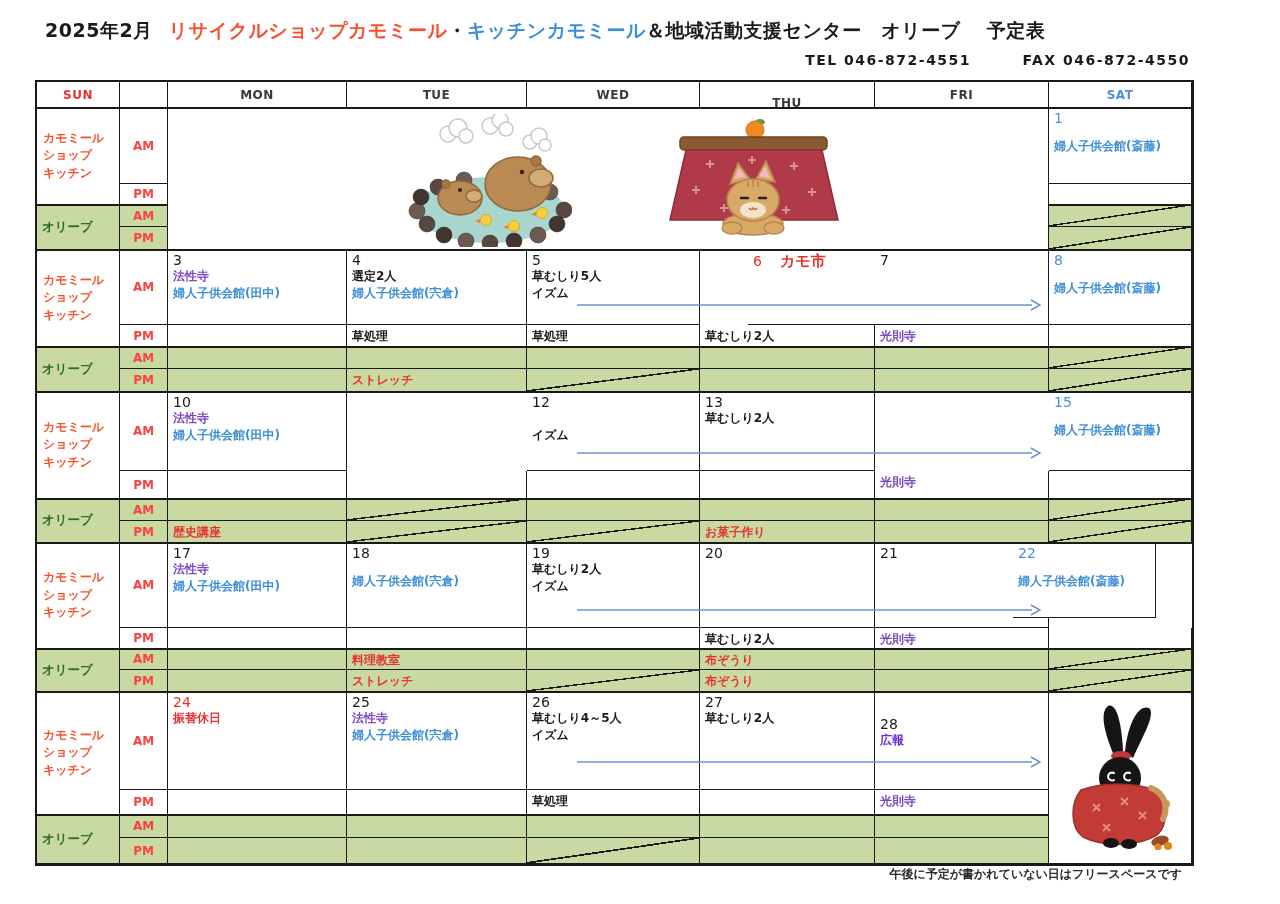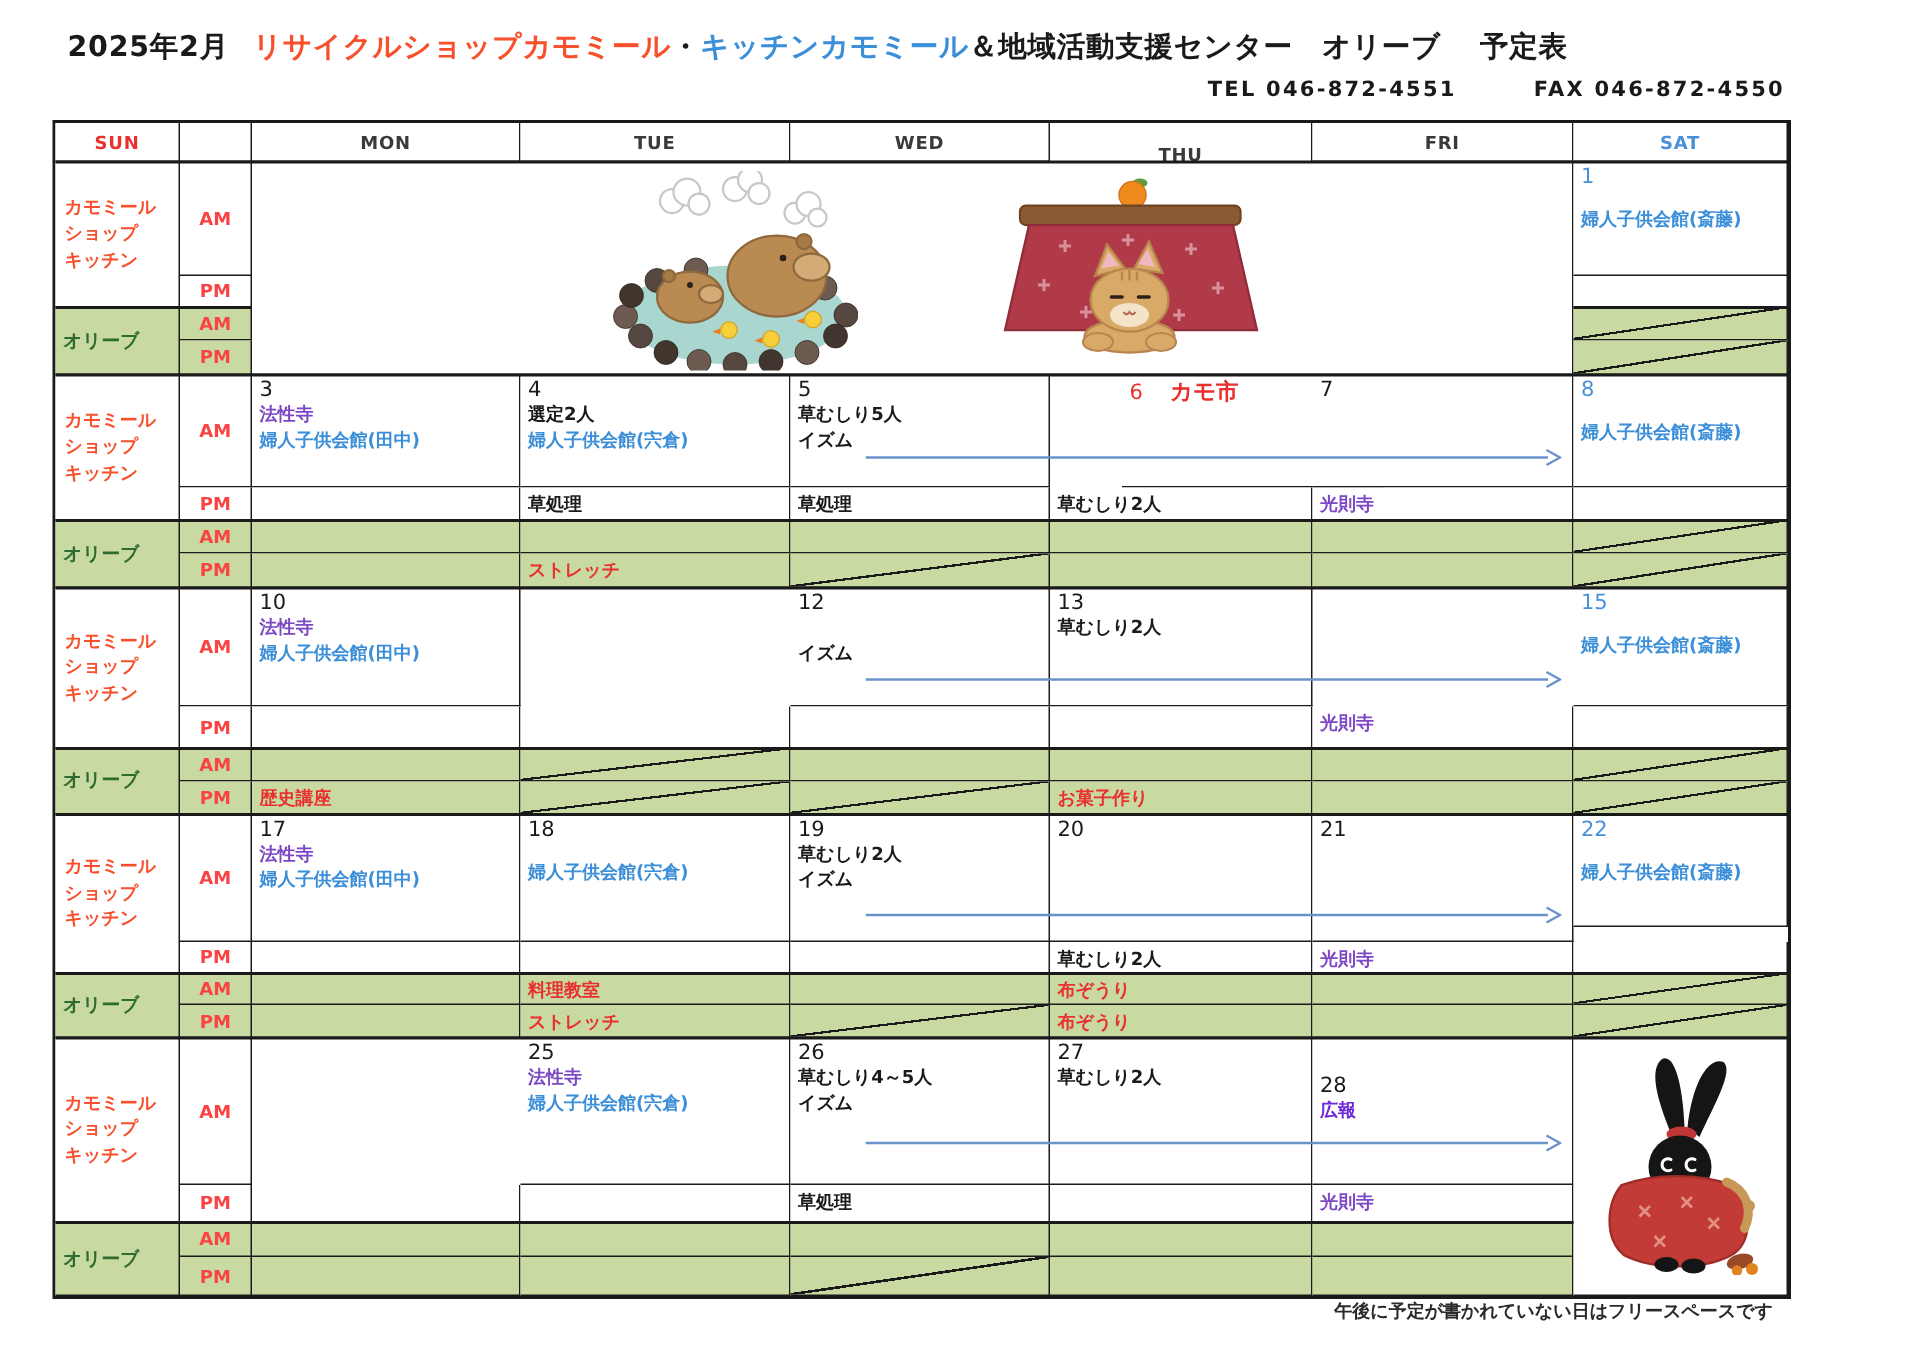--- a/index.html
+++ b/index.html
@@ -335,21 +335,21 @@
       <div class="ev single" style="color: rgb(232, 49, 46);">布ぞうり</div>
     </div>
     <div class="cell" style="left: 838px; top: 461px; width: 174px; height: 85px;">
       <div class="date" style="color: rgb(26, 26, 26);"><span>21</span></div>
     </div>
     <div class="cell" style="left: 838px; top: 546px; width: 174px; height: 21px;">
       <div class="ev single" style="color: rgb(125, 72, 196);">光則寺</div>
     </div>
     <div class="cell green" style="left: 838px; top: 567px; width: 174px; height: 21px;"></div>
     <div class="cell green" style="left: 838px; top: 588px; width: 174px; height: 22px;"></div>
-    <div class="cell" style="left: 1012px; top: 461px; width: 143px; height: 75px;">
+    <div class="cell" style="left: 976px; top: 461px; width: 143px; height: 75px;">
       <div class="date" style="color: rgb(74, 144, 217);"><span>22</span></div>
       <div class="ev gap" style="color: rgb(59, 142, 216);">婦人子供会館(斎藤)</div>
     </div>
     <div class="cell" style="left: 1012px; top: 546px; width: 143px; height: 21px;"></div>
     <div class="cell green crossed" style="left: 1012px; top: 567px; width: 143px; height: 21px;"></div>
     <div class="cell green crossed" style="left: 1012px; top: 588px; width: 143px; height: 22px;"></div>
     <div class="arrow" style="left: 540px; top: 519px;"><svg width="464" height="12">
         <line x1="0" y1="6" x2="455" y2="6" stroke="#6a93cc" stroke-width="1.6"></line>
         <polyline points="454,1 463,6 454,11" fill="none" stroke="#6a93cc" stroke-width="1.6"></polyline>
       </svg></div>
@@ -358,20 +358,24 @@
     <div class="cell shoplabel" style="left: 0px; top: 610px; width: 83px; height: 123px;">
       <div>カモミール</div>
       <div>ショップ</div>
       <div>キッチン</div>
     </div>
     <div class="cell green olivelabel" style="left: 0px; top: 733px; width: 83px; height: 49px;">オリーブ</div>
     <div class="cell timecell" style="left: 83px; top: 610px; width: 48px; height: 98px;">AM</div>
     <div class="cell timecell" style="left: 83px; top: 708px; width: 48px; height: 25px;">PM</div>
     <div class="cell green timecell" style="left: 83px; top: 733px; width: 48px; height: 23px;">AM</div>
     <div class="cell green timecell" style="left: 83px; top: 756px; width: 48px; height: 26px;">PM</div>
+    <div class="cell" style="left: 131px; top: 610px; width: 179px; height: 98px;">
+      <div class="date" style="color: rgb(232, 49, 46);"><span>24</span></div>
+      <div class="ev" style="color: rgb(232, 49, 46);">振替休日</div>
+    </div>
     <div class="cell" style="left: 131px; top: 708px; width: 179px; height: 25px;"></div>
     <div class="cell green" style="left: 131px; top: 733px; width: 179px; height: 23px;"></div>
     <div class="cell green" style="left: 131px; top: 756px; width: 179px; height: 26px;"></div>
     <div class="cell" style="left: 310px; top: 610px; width: 180px; height: 98px;">
       <div class="date" style="color: rgb(26, 26, 26);"><span>25</span></div>
       <div class="ev" style="color: rgb(125, 72, 196);">法性寺</div>
       <div class="ev" style="color: rgb(59, 142, 216);">婦人子供会館(宍倉)</div>
     </div>
     <div class="cell" style="left: 310px; top: 708px; width: 180px; height: 25px;"></div>
     <div class="cell green" style="left: 310px; top: 733px; width: 180px; height: 23px;"></div>

